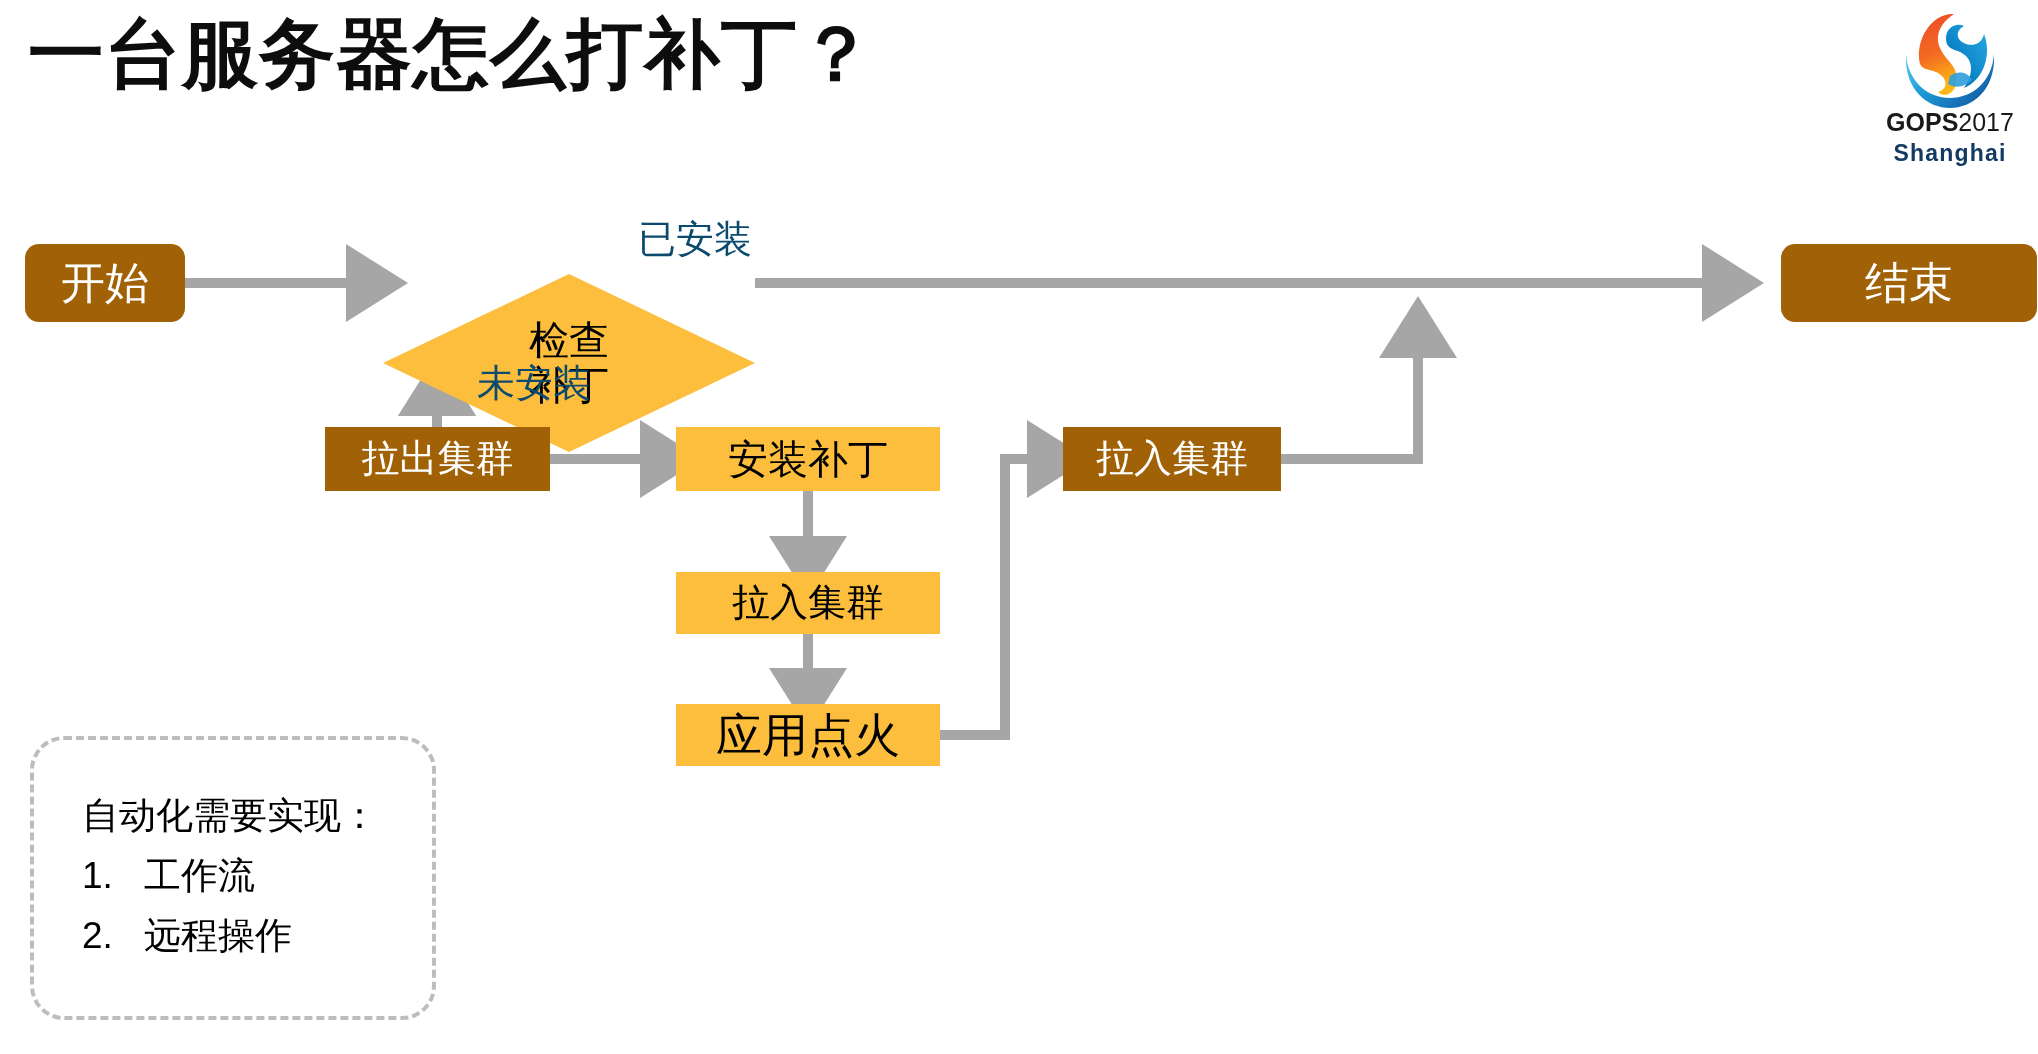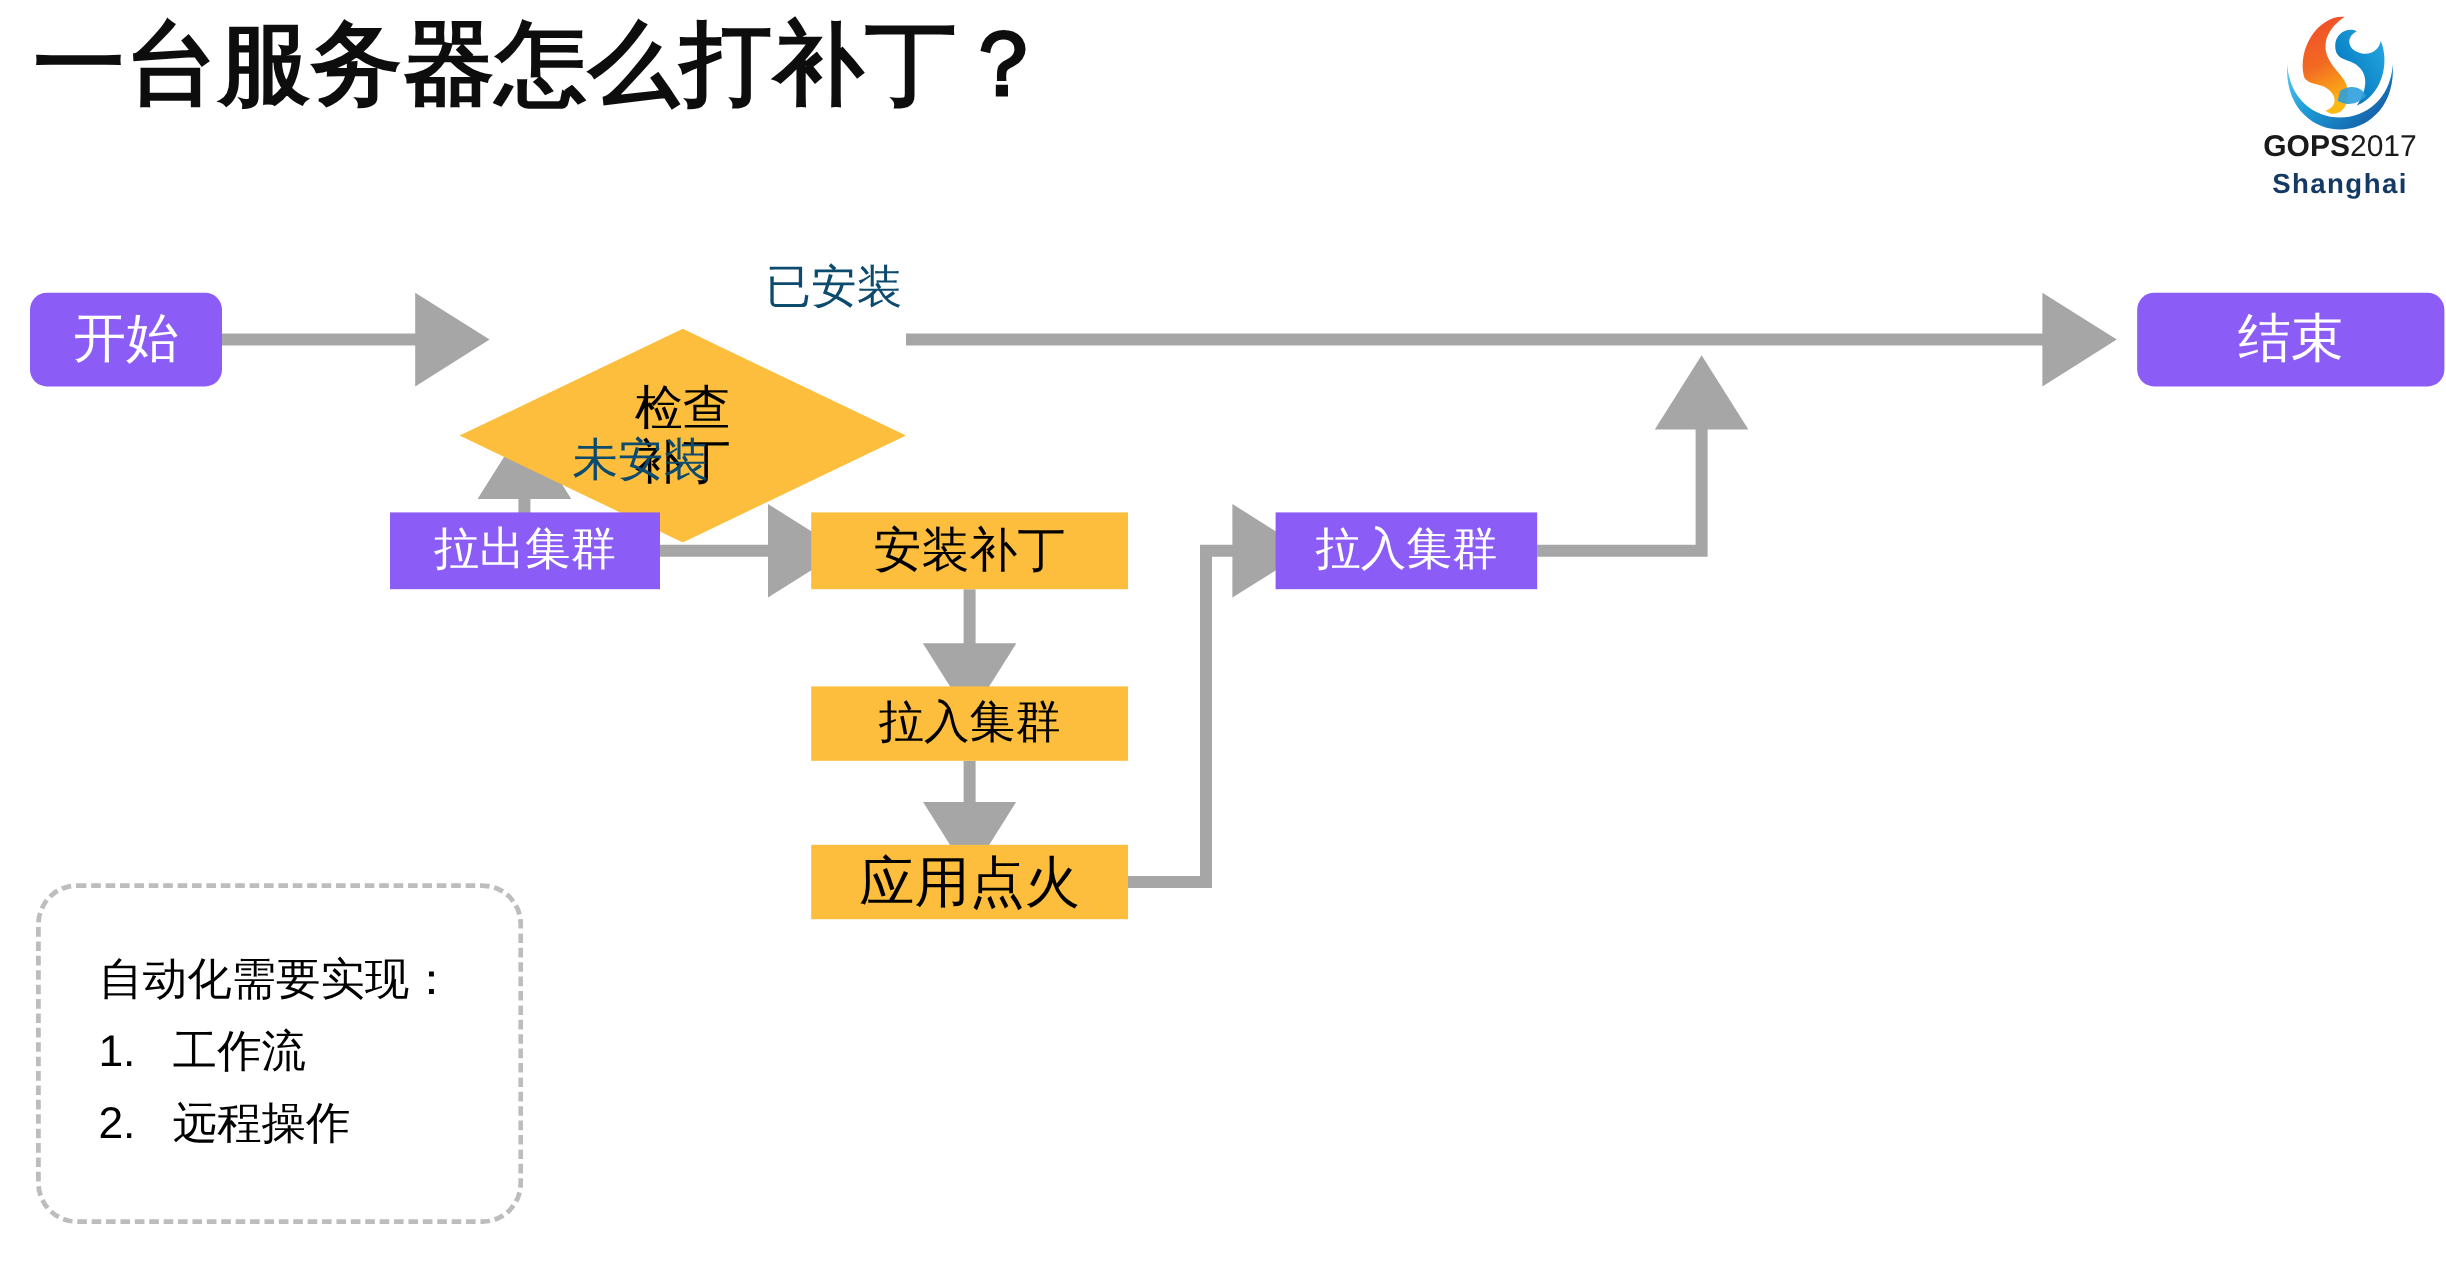--- a/index.html
+++ b/index.html
@@ -18,21 +18,21 @@
   #logo-mark{position:absolute;left:36px;top:0px;width:104px;height:108px;}
   #logo-gops{position:absolute;left:0;top:104px;width:176px;text-align:center;
              font-size:25px;font-weight:bold;color:#1a1a1a;letter-spacing:0px;line-height:1;}
   #logo-gops .yr{font-weight:normal;}
   #logo-city{position:absolute;left:0;top:136px;width:176px;text-align:center;
              font-size:23px;font-weight:bold;color:#123a63;letter-spacing:1.2px;line-height:1;}
 
   
   .node{position:absolute;display:flex;align-items:center;justify-content:center;
         text-align:center;line-height:1.15;}
-  .teal{background:#8b5cf6;color:#ffffff;}
+  .teal{background:#a16207;color:#ffffff;}
   .teal-round{border-radius:14px;}
   .amber{background:#fcbe3c;color:#000000;}
   .n-start{left:25px;top:244px;width:160px;height:78px;font-size:44px;}
   .n-end{left:1738px;top:244px;width:256px;height:78px;font-size:44px;margin-left:43px;}
   .n-pullout{left:325px;top:427px;width:225px;height:64px;font-size:38px;}
   .n-install{left:676px;top:427px;width:264px;height:64px;font-size:40px;}
   .n-reboot{left:676px;top:572px;width:264px;height:62px;font-size:38px;}
   .n-ignite{left:676px;top:704px;width:264px;height:62px;font-size:46px;}
   .n-pullin{left:1063px;top:427px;width:218px;height:64px;font-size:38px;}
 

